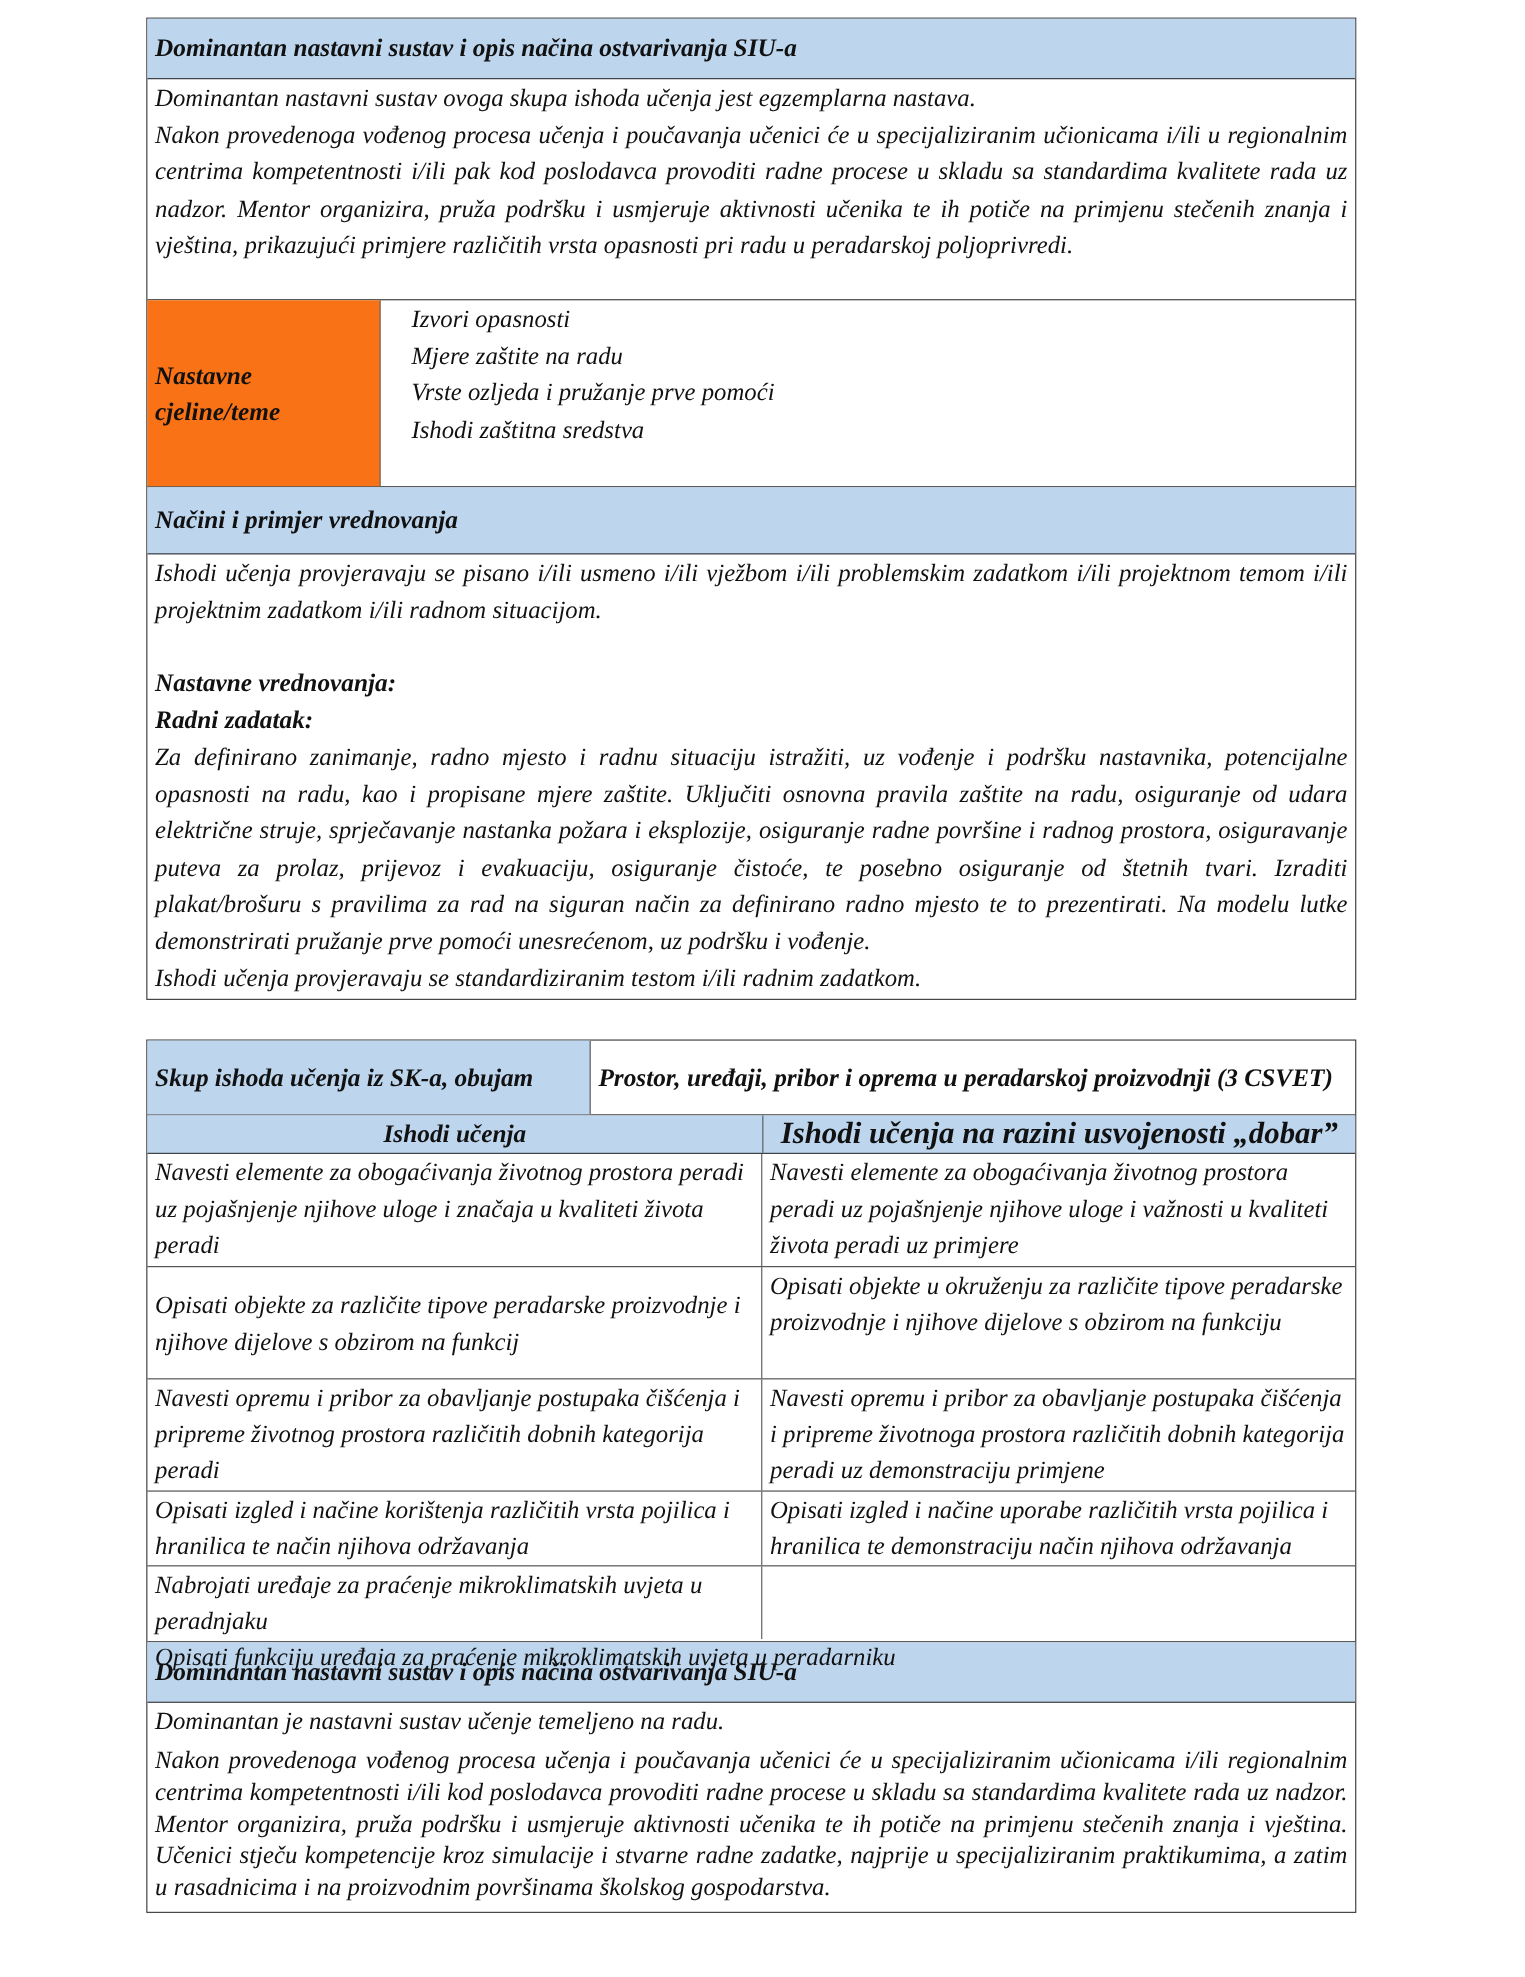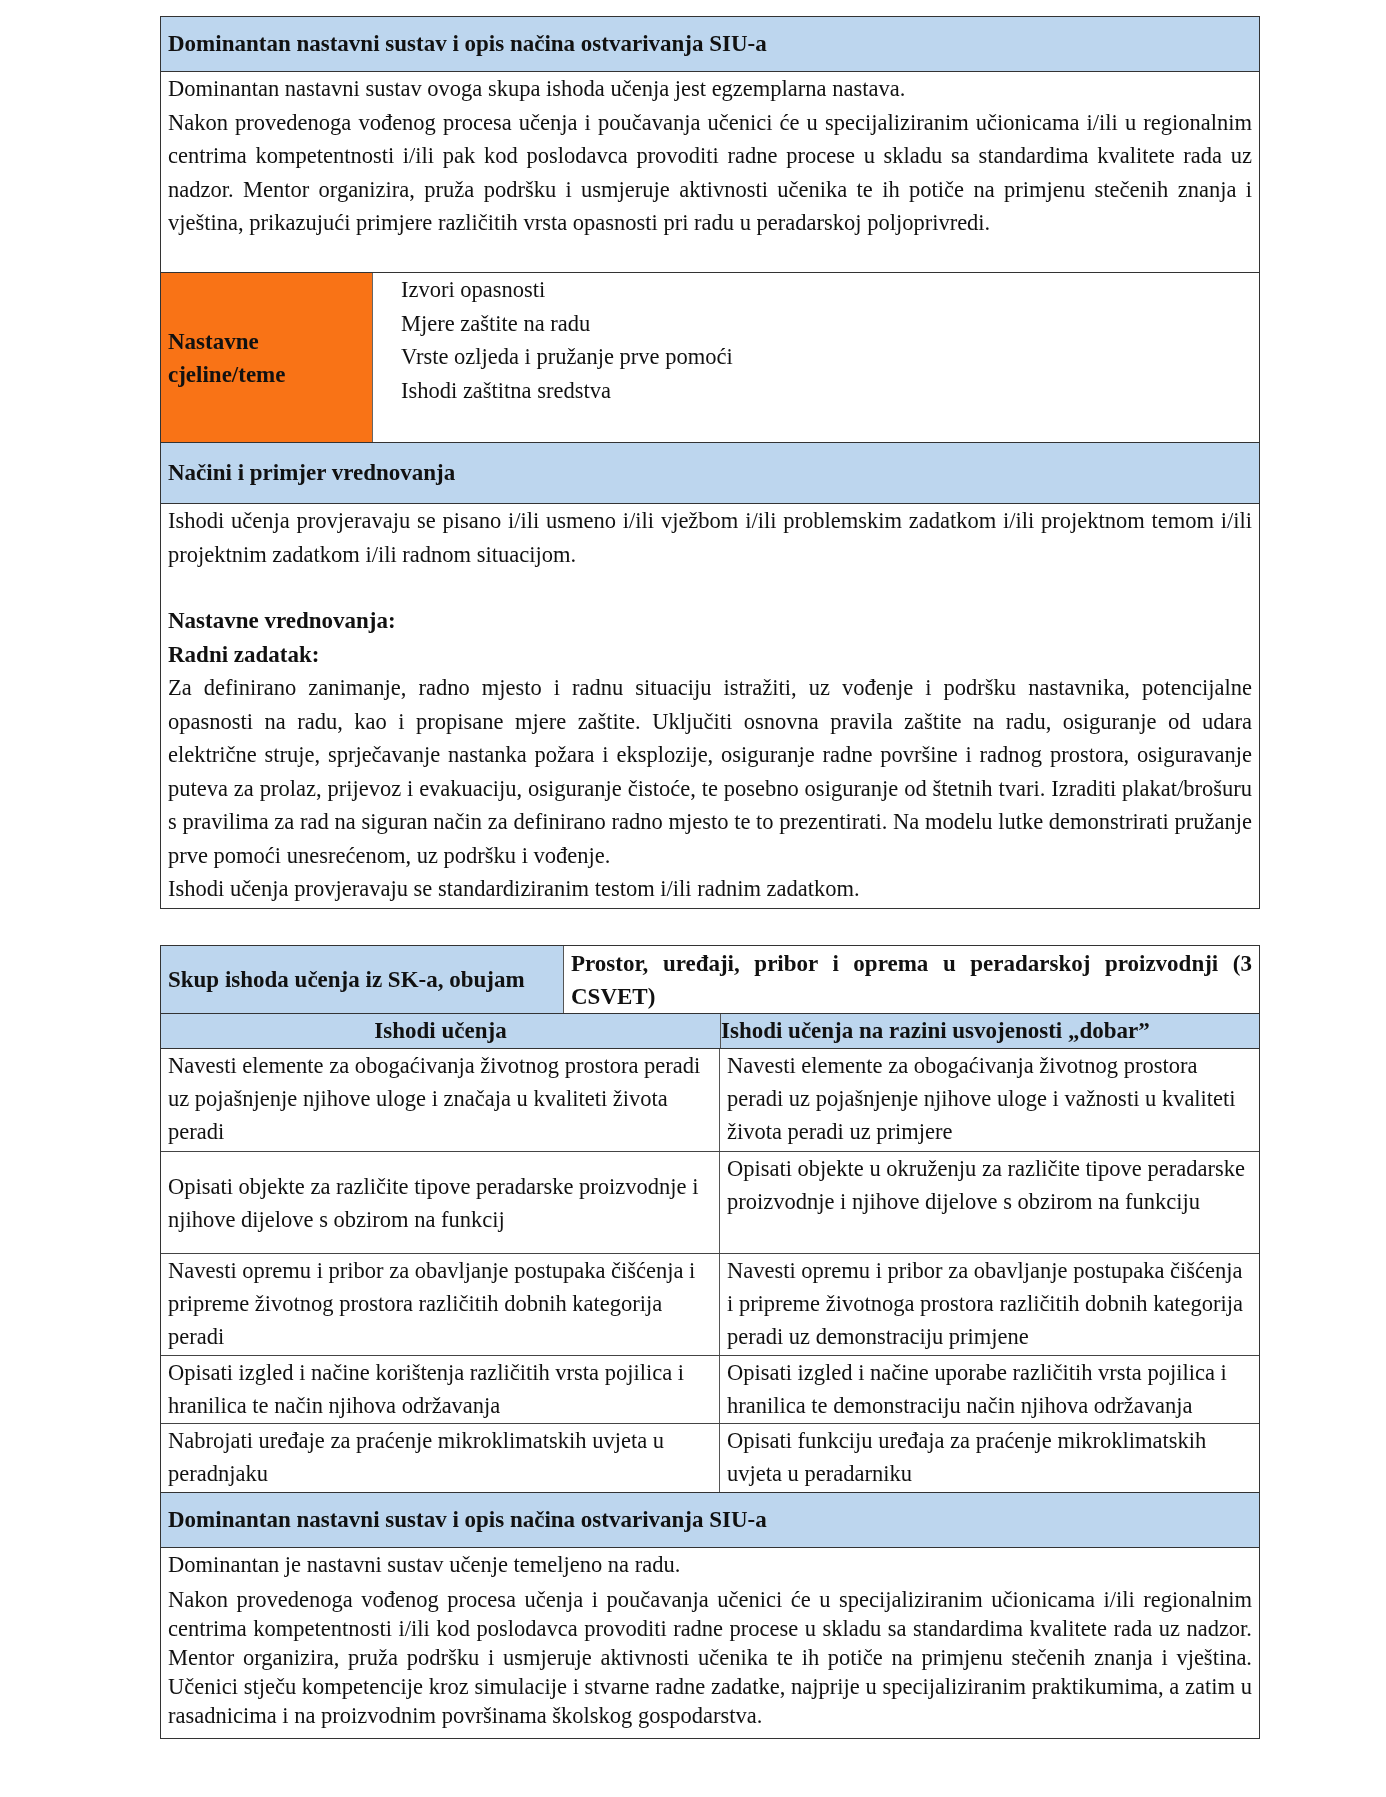--- a/index.html
+++ b/index.html
@@ -1,18 +1,18 @@
 <!DOCTYPE html>
 <html><head>
 <meta charset="utf-8">
 <style>
   html, body { margin: 0; padding: 0; background: #ffffff; }
   body { width: 1386px; height: 1797px; position: relative; overflow: hidden;
          font-family: "Liberation Serif", "DejaVu Serif", serif; color: #111; }
-  .tbl { position: absolute; left: 160px; width: 1100px; border: 1.5px solid #333; box-sizing: border-box; }
+  .tbl { position: absolute; left: 133px; width: 1100px; border: 1.5px solid #333; box-sizing: border-box; font-style: italic; }
   .hdr { background: #BDD6EE; font-weight: bold; font-size: 23px; padding: 0 7px; box-sizing: border-box;
          display: flex; align-items: center; border-bottom: 1.5px solid #333; }
   .cell { font-size: 22.5px; line-height: 33px; padding: 0 7px; box-sizing: border-box; }
   .just { text-align: justify; }
   .row { display: flex; border-bottom: 1.5px solid #444; box-sizing: border-box; }
   .row:last-child { border-bottom: none; }
   .bold { font-weight: bold; }
   p { margin: 0; }
 </style>
 </head>
@@ -56,42 +56,42 @@
       <span style="font-weight:bold; font-size:23px;">Skup ishoda učenja iz SK-a, obujam</span>
     </div>
     <div class="cell" style="flex:1; display:flex; align-items:center;">
       <span style="font-weight:bold; font-size:23px; line-height:33px; text-align:justify;">Prostor, uređaji, pribor i oprema u peradarskoj proizvodnji (3 CSVET)</span>
     </div>
   </div>
   <div class="row" style="height:35px; background:#BDD6EE; border-bottom:1.5px solid #333;">
     <div style="width:559px; border-right:1px solid #555; text-align:center; font-weight:bold; font-size:23px; line-height:33px;">
       <span>Ishodi učenja</span>
     </div>
-    <div style="flex:1; text-align:left; font-weight:bold; font-size:23px; line-height:33px;">
+    <div style="flex:1; text-align:center; font-weight:bold; font-size:28px; line-height:33px;">
       <span>Ishodi učenja na razini usvojenosti „dobar”</span>
     </div>
   </div>
 
   <div class="row" style="height:103px;">
     <div class="cell" style="width:559px; border-right:1px solid #555;">Navesti elemente za obogaćivanja životnog prostora peradi uz pojašnjenje njihove uloge i značaja u kvaliteti života peradi</div>
     <div class="cell" style="flex:1;">Navesti elemente za obogaćivanja životnog prostora peradi uz pojašnjenje njihove uloge i važnosti u kvaliteti života peradi uz primjere</div>
   </div>
   <div class="row" style="height:102px;">
     <div class="cell" style="width:559px; border-right:1px solid #555; display:flex; align-items:center;">Opisati objekte za različite tipove peradarske proizvodnje i njihove dijelove s obzirom na funkcij</div>
     <div class="cell" style="flex:1;">Opisati objekte u okruženju za različite tipove peradarske proizvodnje i njihove dijelove s obzirom na funkciju</div>
   </div>
   <div class="row" style="height:102px;">
     <div class="cell" style="width:559px; border-right:1px solid #555;">Navesti opremu i pribor za obavljanje postupaka čišćenja i pripreme životnog prostora različitih dobnih kategorija peradi</div>
     <div class="cell" style="flex:1;">Navesti opremu i pribor za obavljanje postupaka čišćenja i pripreme životnoga prostora različitih dobnih kategorija peradi uz demonstraciju primjene</div>
   </div>
   <div class="row" style="height:68px;">
     <div class="cell" style="width:559px; border-right:1px solid #555;">Opisati izgled i načine korištenja različitih vrsta pojilica i hranilica te način njihova održavanja</div>
     <div class="cell" style="flex:1;">Opisati izgled i načine uporabe različitih vrsta pojilica i hranilica te demonstraciju način njihova održavanja</div>
   </div>
-  <div class="row" style="height:69px; border-bottom:1.5px solid #333;">
+  <div class="row" style="height:69px; border-bottom:1.5px solid #333;flex-direction:column;">
     <div class="cell" style="width:559px; border-right:1px solid #555;">Nabrojati uređaje za praćenje mikroklimatskih uvjeta u peradnjaku</div>
     <div class="cell" style="flex:1;">Opisati funkciju uređaja za praćenje mikroklimatskih uvjeta u peradarniku</div>
   </div>
 
   <div class="hdr" style="height:55px;">
     <span>Dominantan nastavni sustav i opis načina ostvarivanja SIU-a</span>
   </div>
   <div class="cell just" style="height:190px; line-height:29px; padding-top:2px;">
     <p style="margin-bottom:6px;">Dominantan je nastavni sustav  učenje temeljeno na radu.</p>
     <p>Nakon provedenoga vođenog procesa učenja i poučavanja učenici će u specijaliziranim učionicama i/ili regionalnim centrima kompetentnosti i/ili kod poslodavca provoditi radne procese u skladu sa standardima kvalitete rada uz nadzor. Mentor organizira, pruža podršku i usmjeruje aktivnosti učenika te ih potiče na primjenu stečenih znanja i vještina. Učenici stječu kompetencije kroz simulacije i stvarne radne zadatke, najprije u specijaliziranim praktikumima, a zatim u rasadnicima i na proizvodnim površinama školskog gospodarstva.</p>

